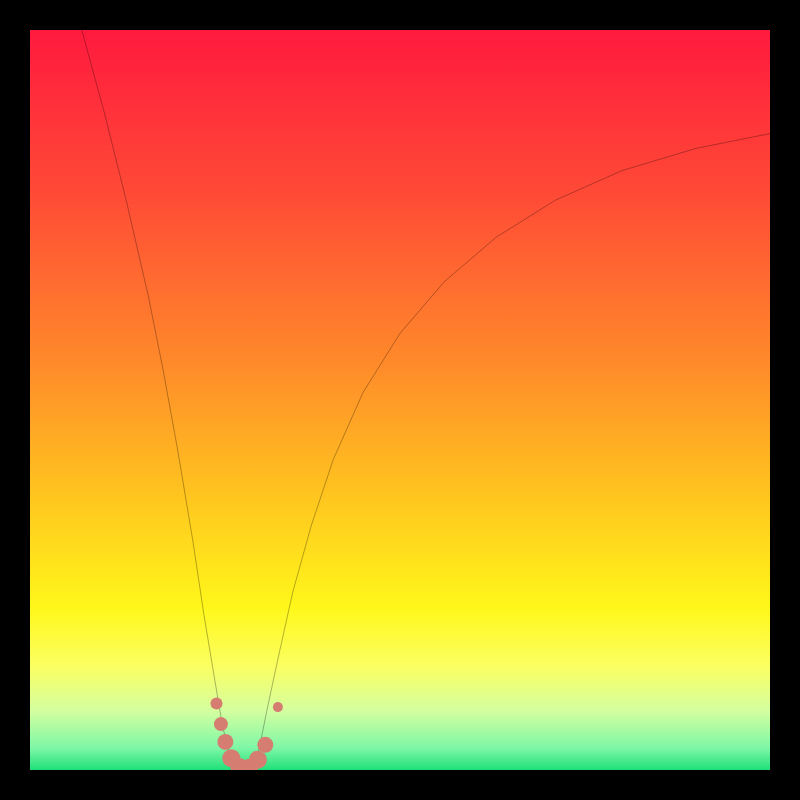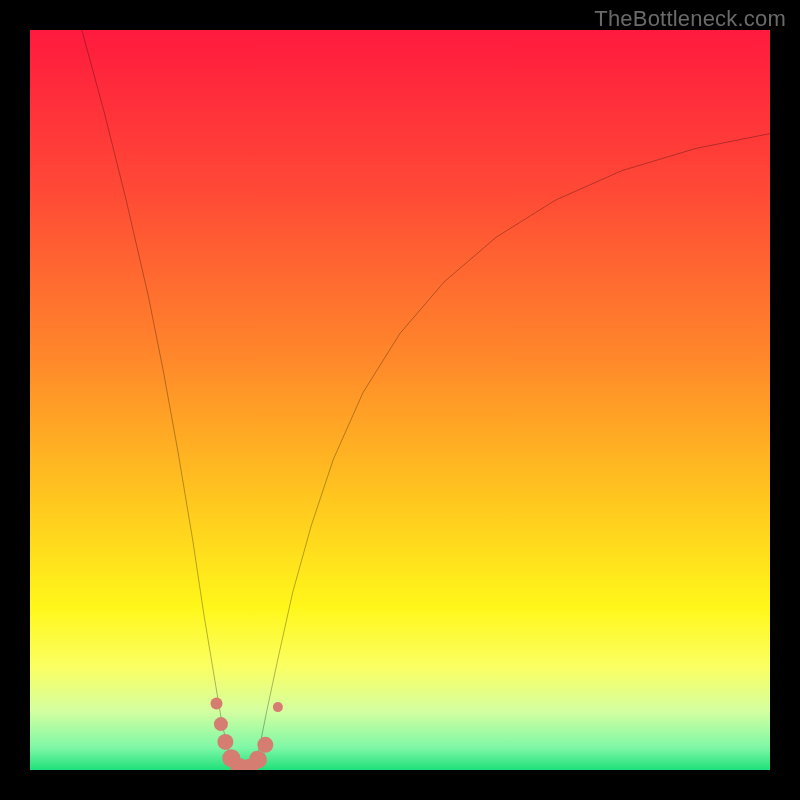--- a/index.html
+++ b/index.html
@@ -87,14 +87,13 @@
           <circle cx="27.200" cy="98.400" r="1.216" fill="#d67d72"></circle>
           <circle cx="28.300" cy="99.600" r="1.216" fill="#d67d72"></circle>
           <circle cx="29.600" cy="99.700" r="1.216" fill="#d67d72"></circle>
           <circle cx="30.800" cy="98.600" r="1.216" fill="#d67d72"></circle>
           <circle cx="31.800" cy="96.600" r="1.081" fill="#d67d72"></circle>
           <circle cx="33.500" cy="91.500" r="0.676" fill="#d67d72"></circle>
         </g>
     </svg>
   </div>
 
-  <div class="watermark">TheBottleneck.com</div>
 </div>
 
 </body></html>

